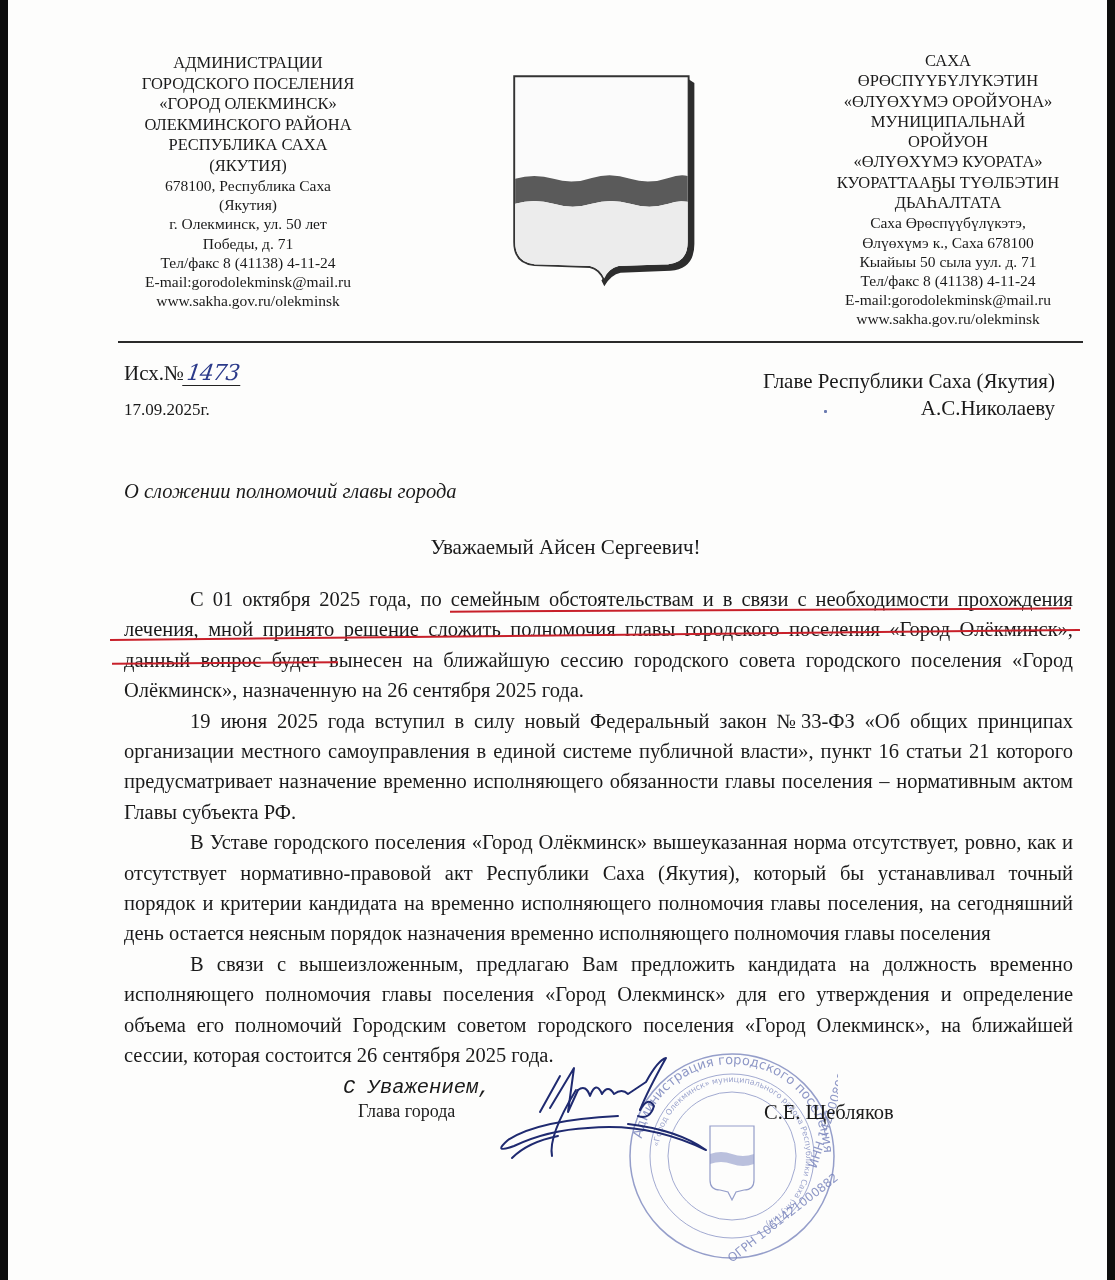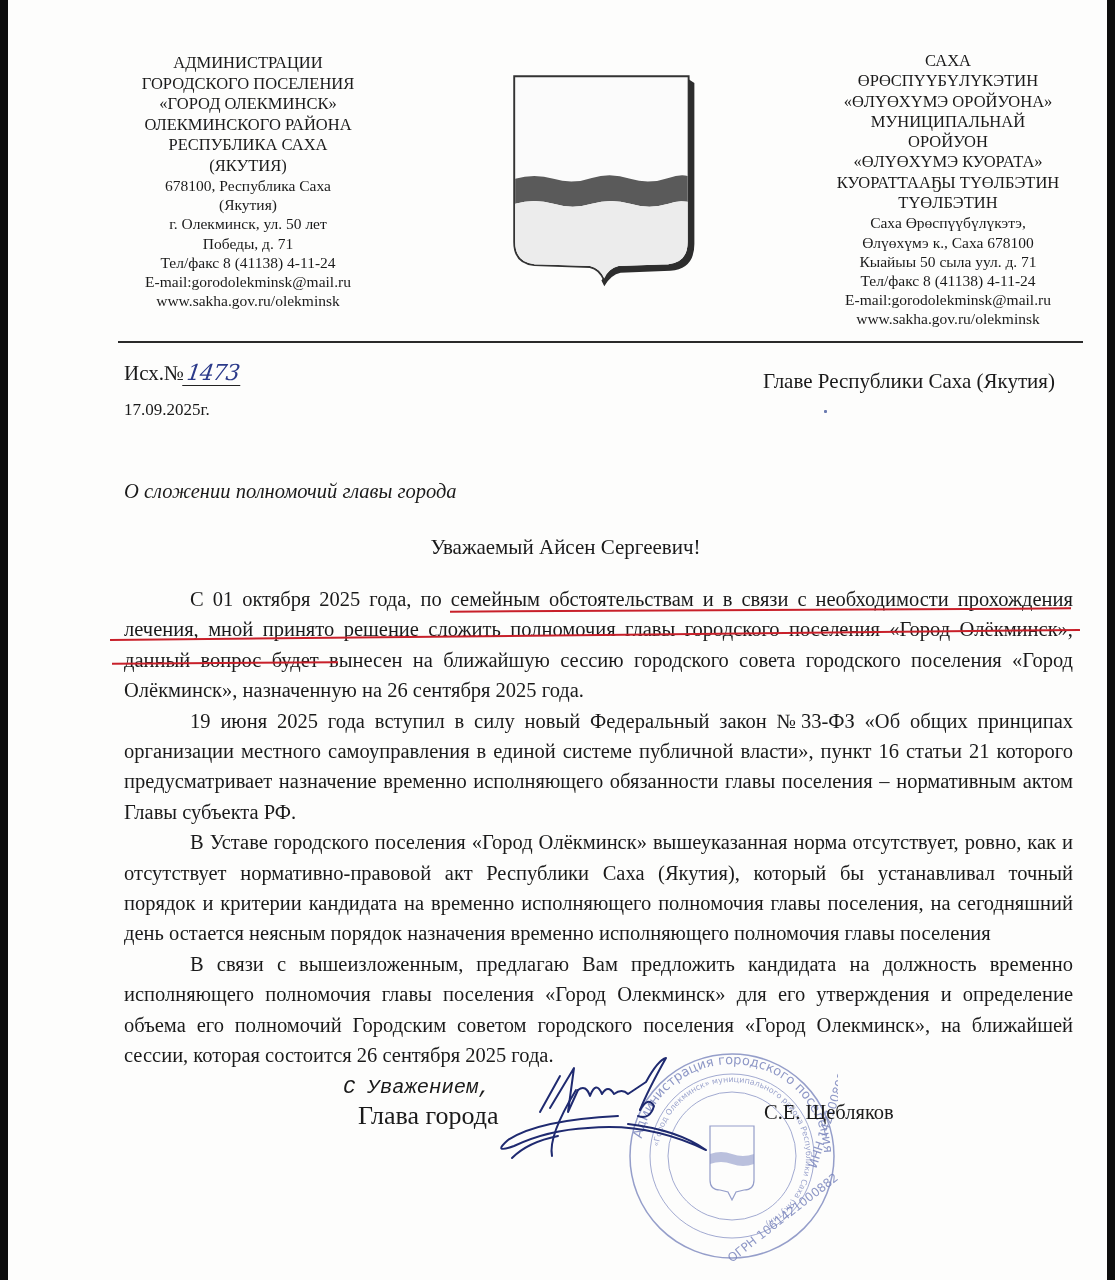--- a/index.html
+++ b/index.html
@@ -36,21 +36,21 @@
   }
   .subject { position: absolute; left: 116px; top: 480px; font-size: 20.5px; font-style: italic; }
   .greeting { position: absolute; left: 0; width: 1115px; top: 535px; text-align: center; font-size: 21px; }
   .body {
     position: absolute; left: 116px; top: 584px; width: 949px;
     font-size: 20.5px; line-height: 30.4px; text-align: justify;
   }
   .body p { margin: 0; text-indent: 66px; text-align: justify; }
   .hl { position: absolute; height: 2px; background: #c8202a; }
   .closing-a { position: absolute; left: 335px; top: 1076px; font-size: 20.5px; font-style: italic; font-family: Liberation Mono, monospace; }
-  .closing-b { position: absolute; left: 350px; top: 1101px; font-size: 26px; }
+  .closing-b { position: absolute; left: 350px; top: 1101px; font-size: 18px; }
   .signer { position: absolute; left: 756px; top: 1101px; font-size: 20.5px; }
   .stamp { position: absolute; left: 618px; top: 1050px; width: 212px; height: 212px; }
   .signature { position: absolute; left: 470px; top: 1050px; width: 260px; height: 130px; }
   .speck { position: absolute; width: 3px; height: 3px; background: #6a7ab0; border-radius: 1px; }
 </style>
 </head>
 <body>
 
 <div class="page">
 
@@ -83,41 +83,42 @@
 
   <div class="hdr-right">
     <div class="caps">
       <div>САХА</div>
       <div>ӨРӨСПҮҮБҮЛҮКЭТИН</div>
       <div>«ӨЛҮӨХҮМЭ ОРОЙУОНА»</div>
       <div>МУНИЦИПАЛЬНАЙ</div>
       <div>ОРОЙУОН</div>
       <div>«ӨЛҮӨХҮМЭ КУОРАТА»</div>
       <div>КУОРАТТААҔЫ ТҮӨЛБЭТИН</div>
-      <div>ТҮӨЛБЭТИН</div>
+      <div>ДЬАҺАЛТАТА</div>
     </div>
     <div>
       <div>Саха Өрөспүүбүлүкэтэ,</div>
       <div>Өлүөхүмэ к., Саха 678100</div>
       <div>Кыайыы 50 сыла уул. д. 71</div>
       <div>Тел/факс 8 (41138) 4-11-24</div>
       <div>E-mail:gorodolekminsk@mail.ru</div>
       <div>www.sakha.gov.ru/olekminsk</div>
     </div>
   </div>
 
   <div class="rule"></div>
 
   <div class="outno">
     <span>Исх.№</span><span class="num">1473</span>
   </div>
   <div class="outdate">17.09.2025г.</div>
 
   <div class="addressee">
     <div>Главе Республики Саха (Якутия)</div>
+    <div>А.С.Николаеву</div>
   </div>
 
   <div class="subject">О сложении полномочий главы города</div>
   <div class="greeting">Уважаемый Айсен Сергеевич!</div>
 
   <div class="body">
     <p>С 01 октября 2025 года, по семейным обстоятельствам и в связи с необходимости прохождения лечения, мной принято решение сложить полномочия главы городского поселения «Город Олёкминск», данный вопрос будет вынесен на ближайшую сессию городского совета городского поселения «Город Олёкминск», назначенную на 26 сентября 2025 года.</p>
     <p>19 июня 2025 года вступил в силу новый Федеральный закон №33-ФЗ «Об общих принципах организации местного самоуправления в единой системе публичной власти», пункт 16 статьи 21 которого предусматривает назначение временно исполняющего обязанности главы поселения – нормативным актом Главы субъекта РФ.</p>
     <p>В Уставе городского поселения «Город Олёкминск» вышеуказанная норма отсутствует, ровно, как и отсутствует нормативно-правовой акт Республики Саха (Якутия), который бы устанавливал точный порядок и критерии кандидата на временно исполняющего полномочия главы поселения, на сегодняшний день остается неясным порядок назначения временно исполняющего полномочия главы поселения</p>
     <p>В связи с вышеизложенным, предлагаю Вам предложить кандидата на должность временно исполняющего полномочия главы поселения «Город Олекминск» для его утверждения и определение объема его полномочий Городским советом городского поселения «Город Олекминск», на ближайшей сессии, которая состоится 26 сентября 2025 года.</p>

